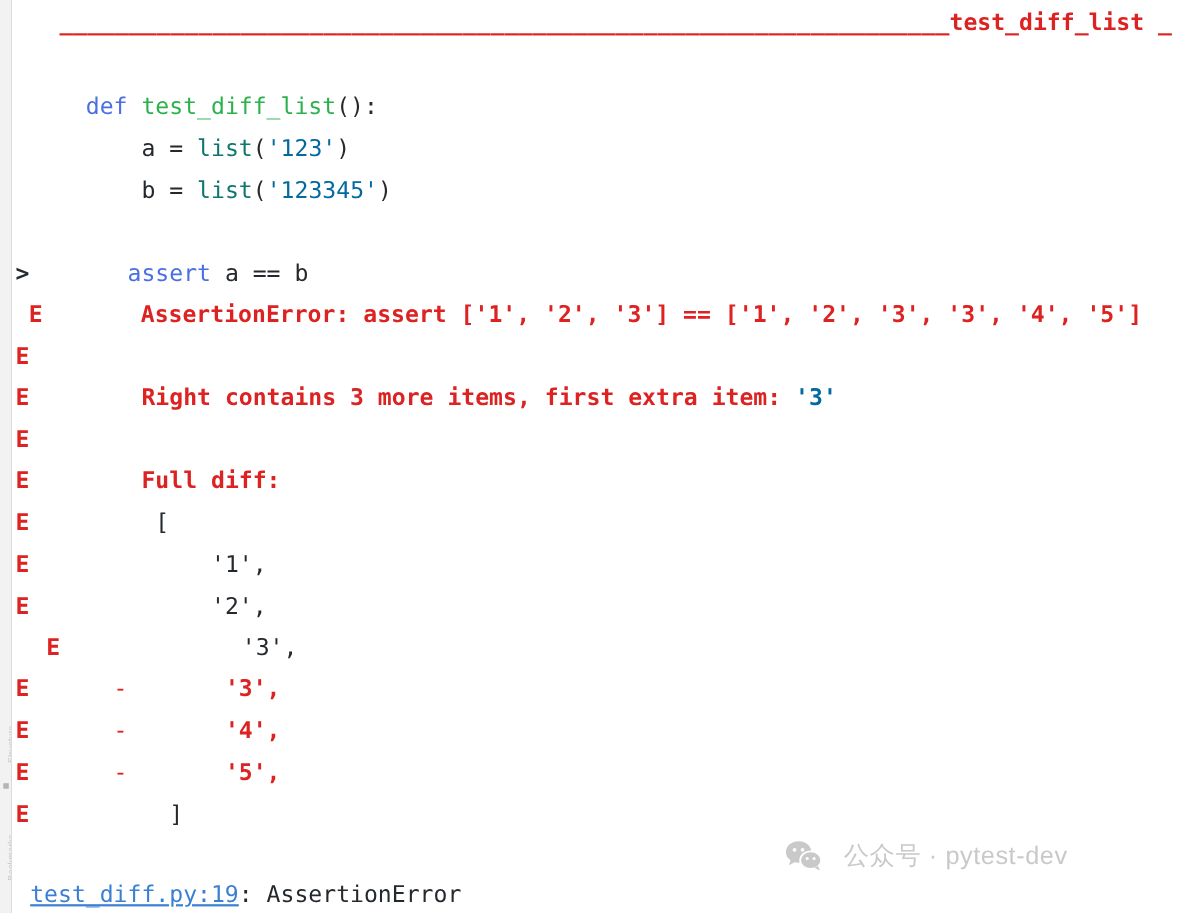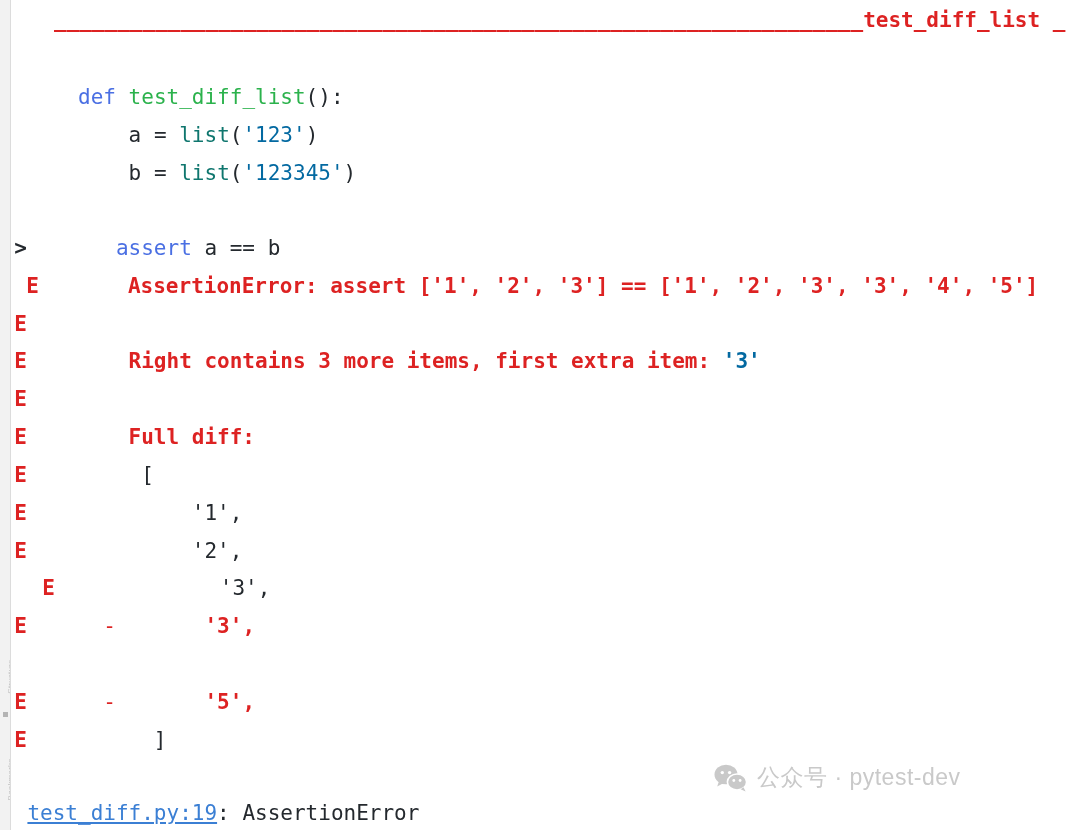--- a/index.html
+++ b/index.html
@@ -104,21 +104,21 @@
     margin-left: 39px;
   }
 
   
   #watermark {
     position: absolute;
     left: 714px;
     top: 762px;
     display: flex;
     align-items: center;
-    gap: 9px;
+    gap: 19px;
     color: #c9c9c9;
     font-size: 23px;
     font-family: "Liberation Sans", sans-serif;
     user-select: none;
   }
   #watermark .wm-text { letter-spacing: 0.5px; }
   #wechat-icon { display: block; }
 </style>
 </head>
 <body>
@@ -154,20 +154,21 @@
   <div class="line" style="top:457px;"><span class="gutter c-red">E</span><span class="c-black">         </span><span class="c-black">[</span></div>
 
   <div class="line" style="top:495px;"><span class="gutter c-red">E</span><span class="c-black">      </span><span class="c-red-thin bold"></span><span class="c-black">       </span><span class="c-black">'1',</span></div>
 
   <div class="line" style="top:533px;"><span class="gutter c-red">E</span><span class="c-black">      </span><span class="c-red-thin bold"></span><span class="c-black">       </span><span class="c-black">'2',</span></div>
 
   <div class="line" style="top:570px;margin-left:28px;"><span class="gutter c-red">E</span><span class="c-black">      </span><span class="c-red-thin bold"></span><span class="c-black">       </span><span class="c-black">'3',</span></div>
 
   <div class="line" style="top:608px;"><span class="gutter c-red">E</span><span class="c-black">      </span><span class="c-red-thin">-</span><span class="c-black">       </span><span class="c-red">'3',</span></div>
 
+  <div class="line" style="top:646px;"><span class="gutter c-red">E</span><span class="c-black">      </span><span class="c-red-thin">-</span><span class="c-black">       </span><span class="c-red">'4',</span></div>
 
   <div class="line" style="top:684px;"><span class="gutter c-red">E</span><span class="c-black">      </span><span class="c-red-thin">-</span><span class="c-black">       </span><span class="c-red">'5',</span></div>
 
   <div class="line" style="top:722px;"><span class="gutter c-red">E</span><span class="c-black">          </span><span class="c-black">]</span></div>
 
   <div class="line" style="top:795px;"><span class="gutter"> </span><span class="c-link">test_diff.py:19</span><span class="c-black">: </span><span class="c-black">AssertionError</span></div>
 
 </div>
 
 <div id="watermark">

